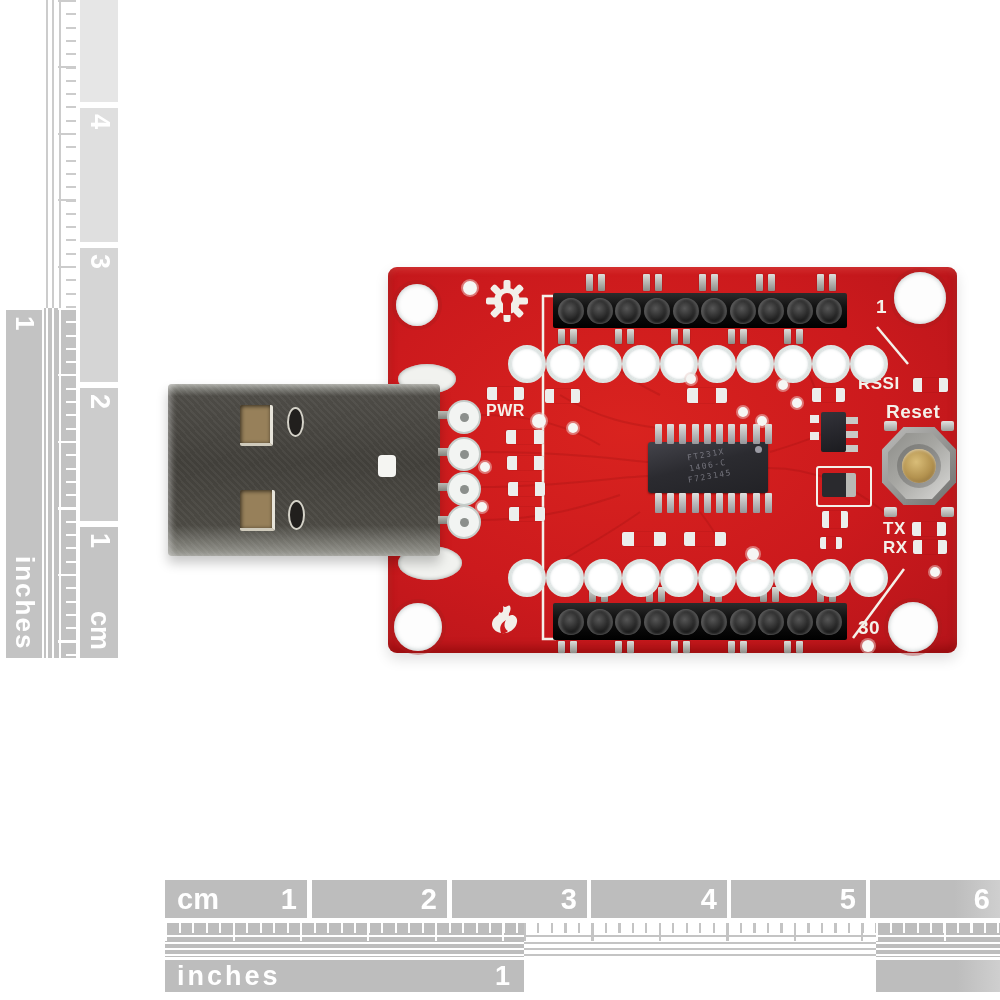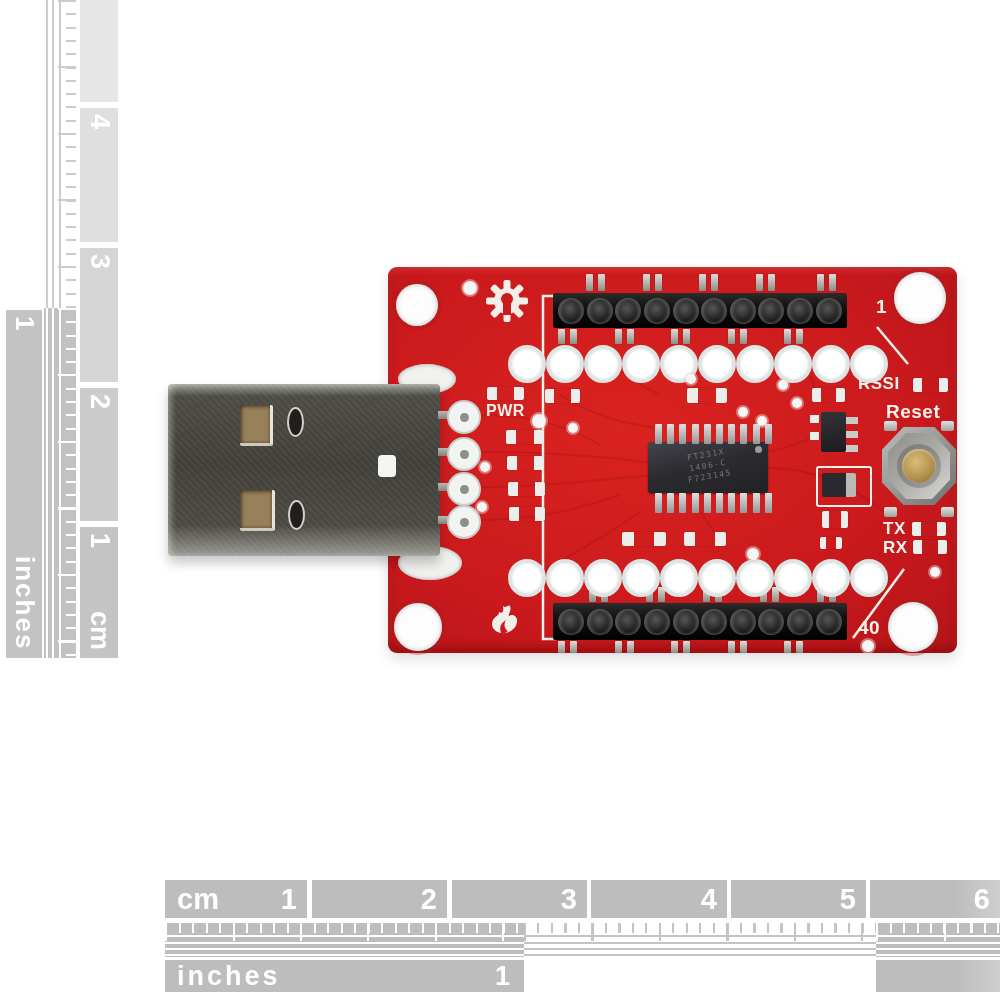--- a/index.html
+++ b/index.html
@@ -285,21 +285,21 @@
     <div class="abs" style="left:816px;top:466px;width:52px;height:37px;border:2px solid #f4f1ea;border-radius:3px;background:transparent;"></div>
     <div class="abs" style="left:822px;top:473px;width:34px;height:24px;background:linear-gradient(90deg,#2a2a2e 0 70%,#b9b9b5 70%);border-radius:2px;"></div>
   </div>
 
   <div class="silk" style="left:486px;top:402px;font-size:16px;">PWR</div>
   <div class="silk" style="left:858px;top:374px;font-size:17px;">RSSI</div>
   <div class="silk" style="left:886px;top:401px;font-size:19px;">Reset</div>
   <div class="silk" style="left:883px;top:519px;font-size:17px;">TX</div>
   <div class="silk" style="left:883px;top:538px;font-size:17px;">RX</div>
   <div class="silk" style="left:876px;top:296px;font-size:19px;">1</div>
-  <div class="silk" style="left:858px;top:617px;font-size:19px;">40</div>
+  <div class="silk" style="left:858px;top:617px;font-size:19px;">30</div>
 
 <div class="mhole" style="left: 396px; top: 284px; width: 42px; height: 42px;"></div>
     <div class="mhole" style="left: 894px; top: 272px; width: 52px; height: 52px;"></div>
     <div class="mhole" style="left: 394px; top: 603px; width: 48px; height: 48px;"></div>
     <div class="mhole" style="left: 888px; top: 602px; width: 50px; height: 50px;"></div>
     <div class="tabpair" style="left: 586px; top: 274px; height: 17px;">
       <div class="tab"></div>
       <div class="tab"></div>
     </div>
     <div class="tabpair" style="left: 643px; top: 274px; height: 17px;">

